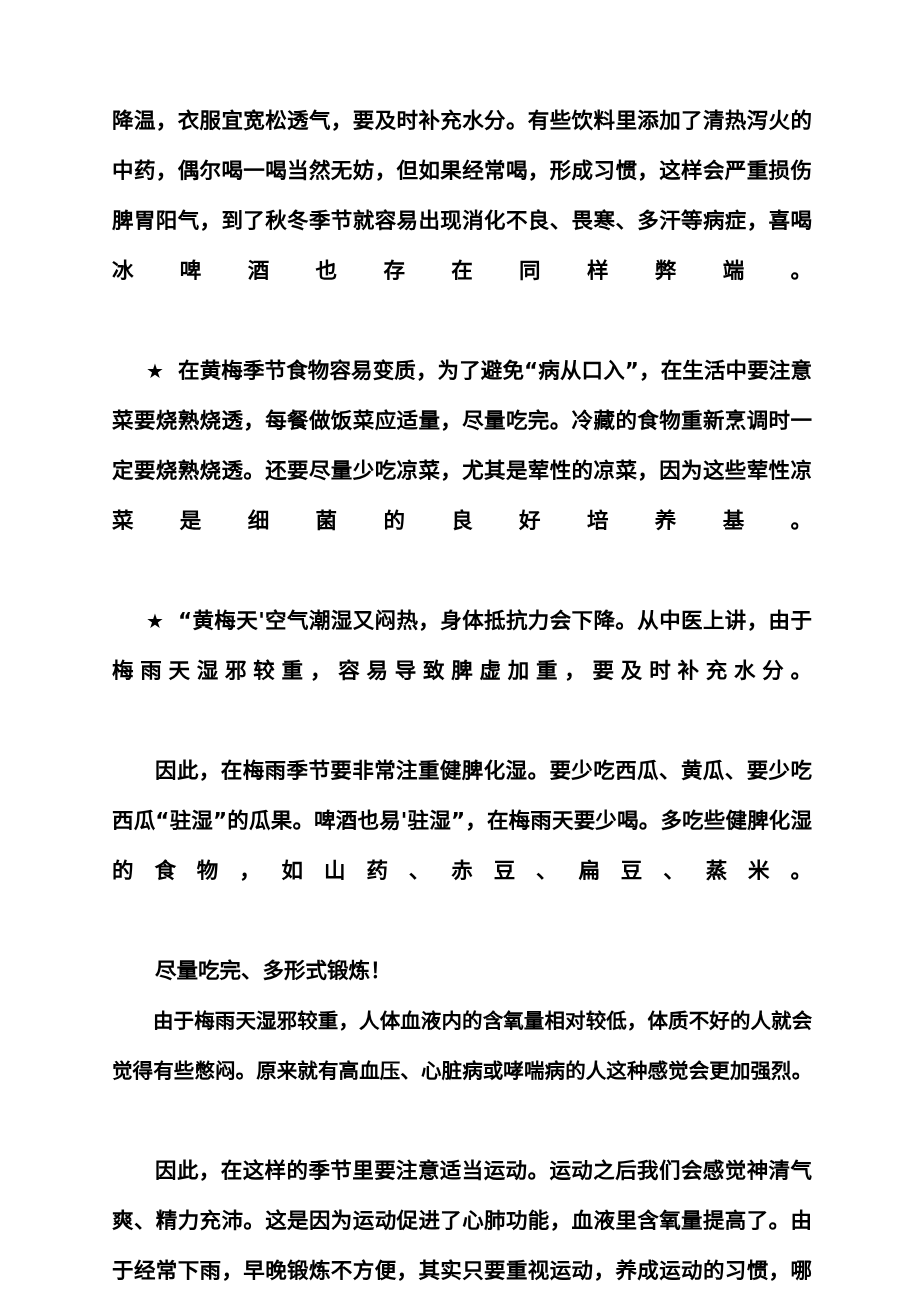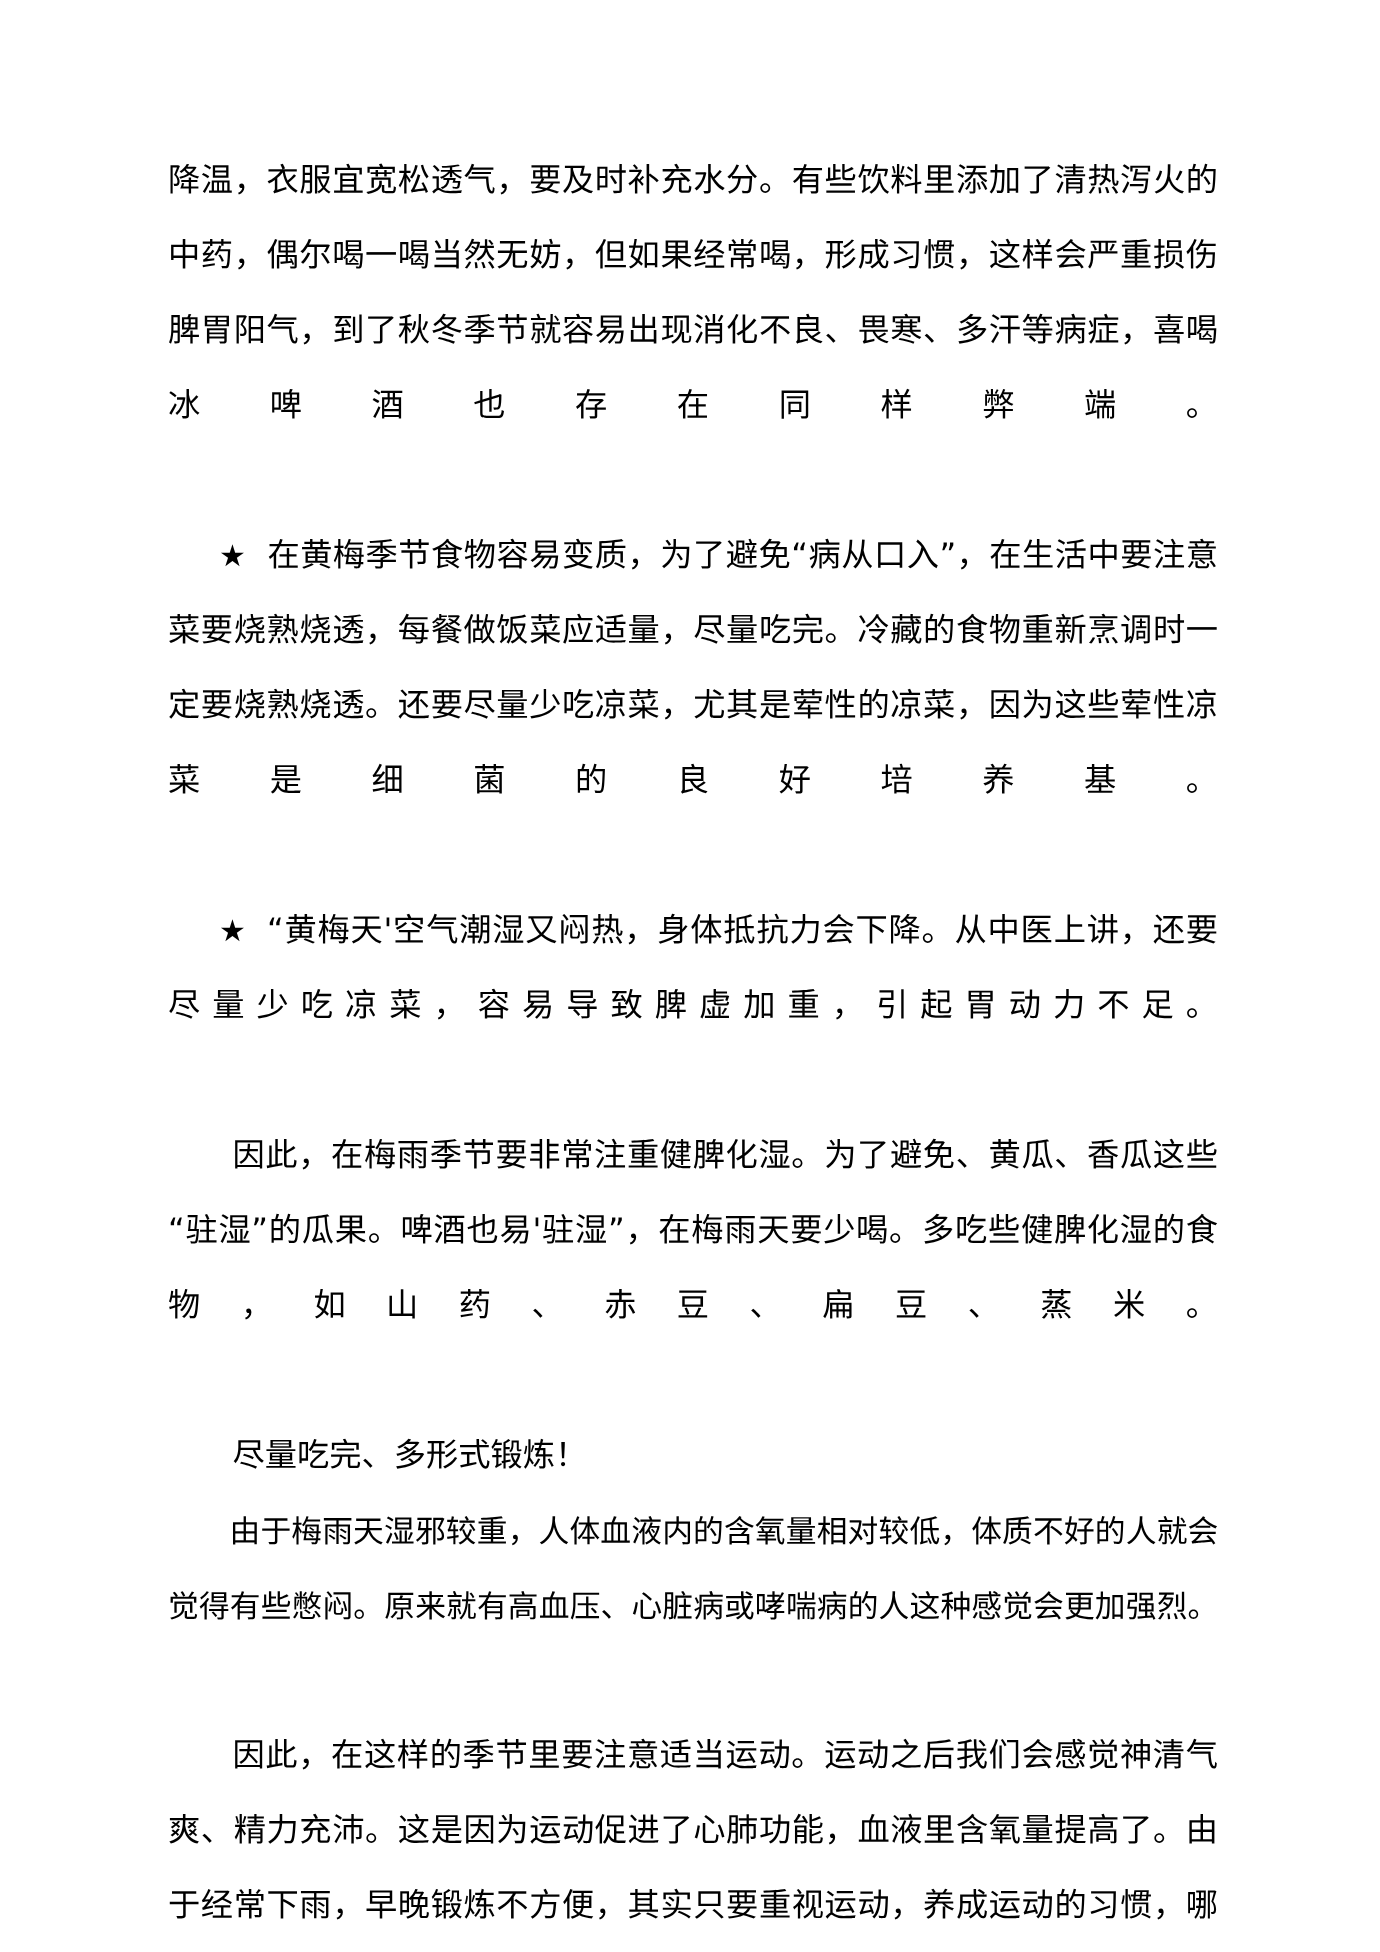--- a/index.html
+++ b/index.html
@@ -30,21 +30,21 @@
   .para {
     margin: 0;
     padding: 0;
     font-size: 21.5px;
     line-height: 50px;
     text-align: justify;
     text-justify: inter-character;
     text-align-last: left;
     letter-spacing: 0px;
     word-break: break-all;
-    font-weight: 400;
+    font-weight: 700;
   }
   .para.indent {
     text-indent: 2em;
   }
   
   .para.condensed {
     font-size: 20.5px;
     letter-spacing: -0.2px;
   }
   
@@ -78,19 +78,19 @@
     display: none;
   }
 </style>
 </head>
 <body>
 
 <div class="page">
   <div class="doc-body" id="doc-body">
       <p class="para">降温，衣服宜宽松透气，要及时补充水分。有些饮料里添加了清热泻火的中药，偶尔喝一喝当然无妨，但如果经常喝，形成习惯，这样会严重损伤脾胃阳气，到了秋冬季节就容易出现消化不良、畏寒、多汗等病症，喜喝冰啤酒也存在同样弊端。</p>
       <p class="para star-para"><span class="star-glyph">★</span><span>在黄梅季节食物容易变质，为了避免“病从口入”，在生活中要注意菜要烧熟烧透，每餐做饭菜应适量，尽量吃完。冷藏的食物重新烹调时一定要烧熟烧透。还要尽量少吃凉菜，尤其是荤性的凉菜，因为这些荤性凉菜是细菌的良好培养基。</span></p>
-      <p class="para star-para"><span class="star-glyph">★</span><span>“黄梅天'空气潮湿又闷热，身体抵抗力会下降。从中医上讲，还要尽量少吃凉菜，容易导致脾虚加重，引起胃动力不足。</span></p>
-      <p class="para indent">因此，在梅雨季节要非常注重健脾化湿。为了避免、黄瓜、香瓜这些“驻湿”的瓜果。啤酒也易'驻湿”，在梅雨天要少喝。多吃些健脾化湿的食物，如山药、赤豆、扁豆、蒸米。</p>
+      <p class="para star-para"><span class="star-glyph">★</span><span>“黄梅天'空气潮湿又闷热，身体抵抗力会下降。从中医上讲，由于梅雨天湿邪较重，容易导致脾虚加重，要及时补充水分。</span></p>
+      <p class="para indent">因此，在梅雨季节要非常注重健脾化湿。要少吃西瓜、黄瓜、要少吃西瓜“驻湿”的瓜果。啤酒也易'驻湿”，在梅雨天要少喝。多吃些健脾化湿的食物，如山药、赤豆、扁豆、蒸米。</p>
       <p class="para indent no-stretch">尽量吃完、多形式锻炼！</p>
       <p class="para indent condensed">由于梅雨天湿邪较重，人体血液内的含氧量相对较低，体质不好的人就会觉得有些憋闷。原来就有高血压、心脏病或哮喘病的人这种感觉会更加强烈。</p>
       <p class="para indent">因此，在这样的季节里要注意适当运动。运动之后我们会感觉神清气爽、精力充沛。这是因为运动促进了心肺功能，血液里含氧量提高了。由于经常下雨，早晚锻炼不方便，其实只要重视运动，养成运动的习惯，哪儿都有锻炼的机会。</p>
     </div>
 </div>
 
 </body></html>

